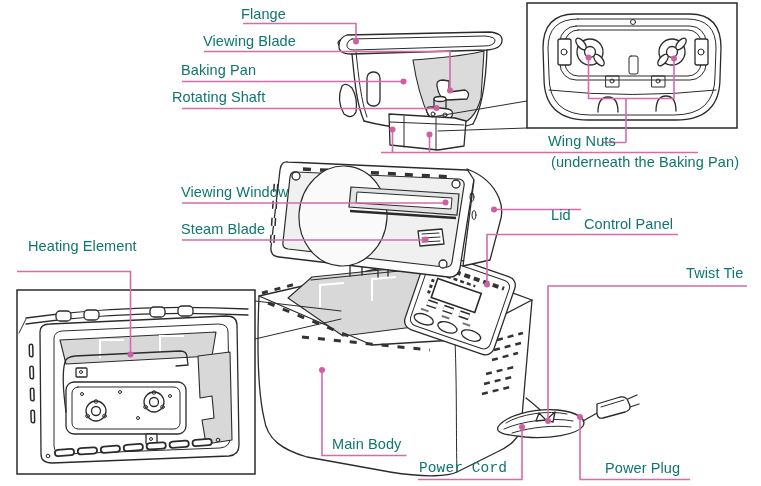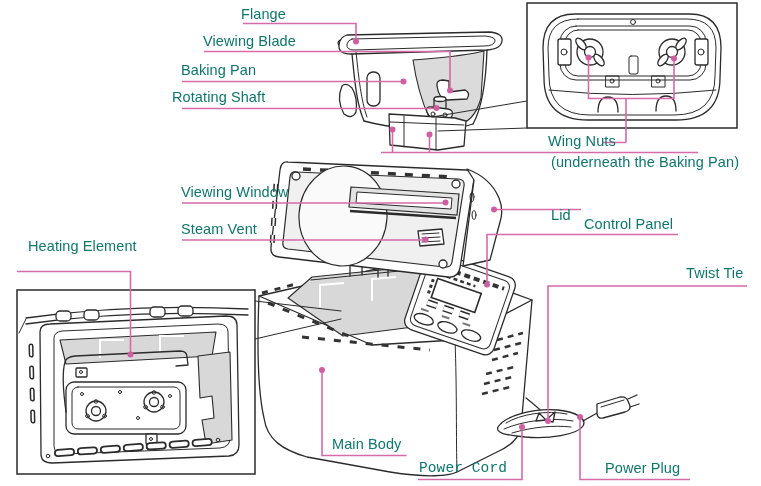--- a/index.html
+++ b/index.html
@@ -273,21 +273,21 @@
       <circle class="dot" cx="522" cy="427" r="3"></circle>
       <circle class="dot" cx="580" cy="417" r="3"></circle>
     </g>
   </svg>
 
   <div class="lbl" style="left:241px;top:6px;">Flange</div>
   <div class="lbl" style="left:203px;top:33px;">Viewing Blade</div>
   <div class="lbl" style="left:181px;top:62px;">Baking Pan</div>
   <div class="lbl" style="left:172px;top:89px;">Rotating Shaft</div>
   <div class="lbl" style="left:181px;top:184px;">Viewing Window</div>
-  <div class="lbl" style="left:181px;top:221px;">Steam Vent</div>
+  <div class="lbl" style="left:181px;top:221px;">Steam Blade</div>
   <div class="lbl" style="left:20px;top:238px;margin-left:8px;">Heating Element</div>
   <div class="lbl" style="left:527px;top:133px;margin-left:21px;">Wing Nuts</div>
   <div class="lbl" style="left:527px;top:154px;margin-left:24px;">(underneath the Baking Pan)</div>
   <div class="lbl" style="left:551px;top:207px;">Lid</div>
   <div class="lbl" style="left:584px;top:216px;">Control Panel</div>
   <div class="lbl" style="left:686px;top:265px;">Twist Tie</div>
   <div class="lbl" style="left:332px;top:436px;">Main Body</div>
   <div class="lbl" style="left:419px;top:460px;font-family:Liberation Mono, monospace;">Power Cord</div>
   <div class="lbl" style="left:605px;top:460px;">Power Plug</div>
 

